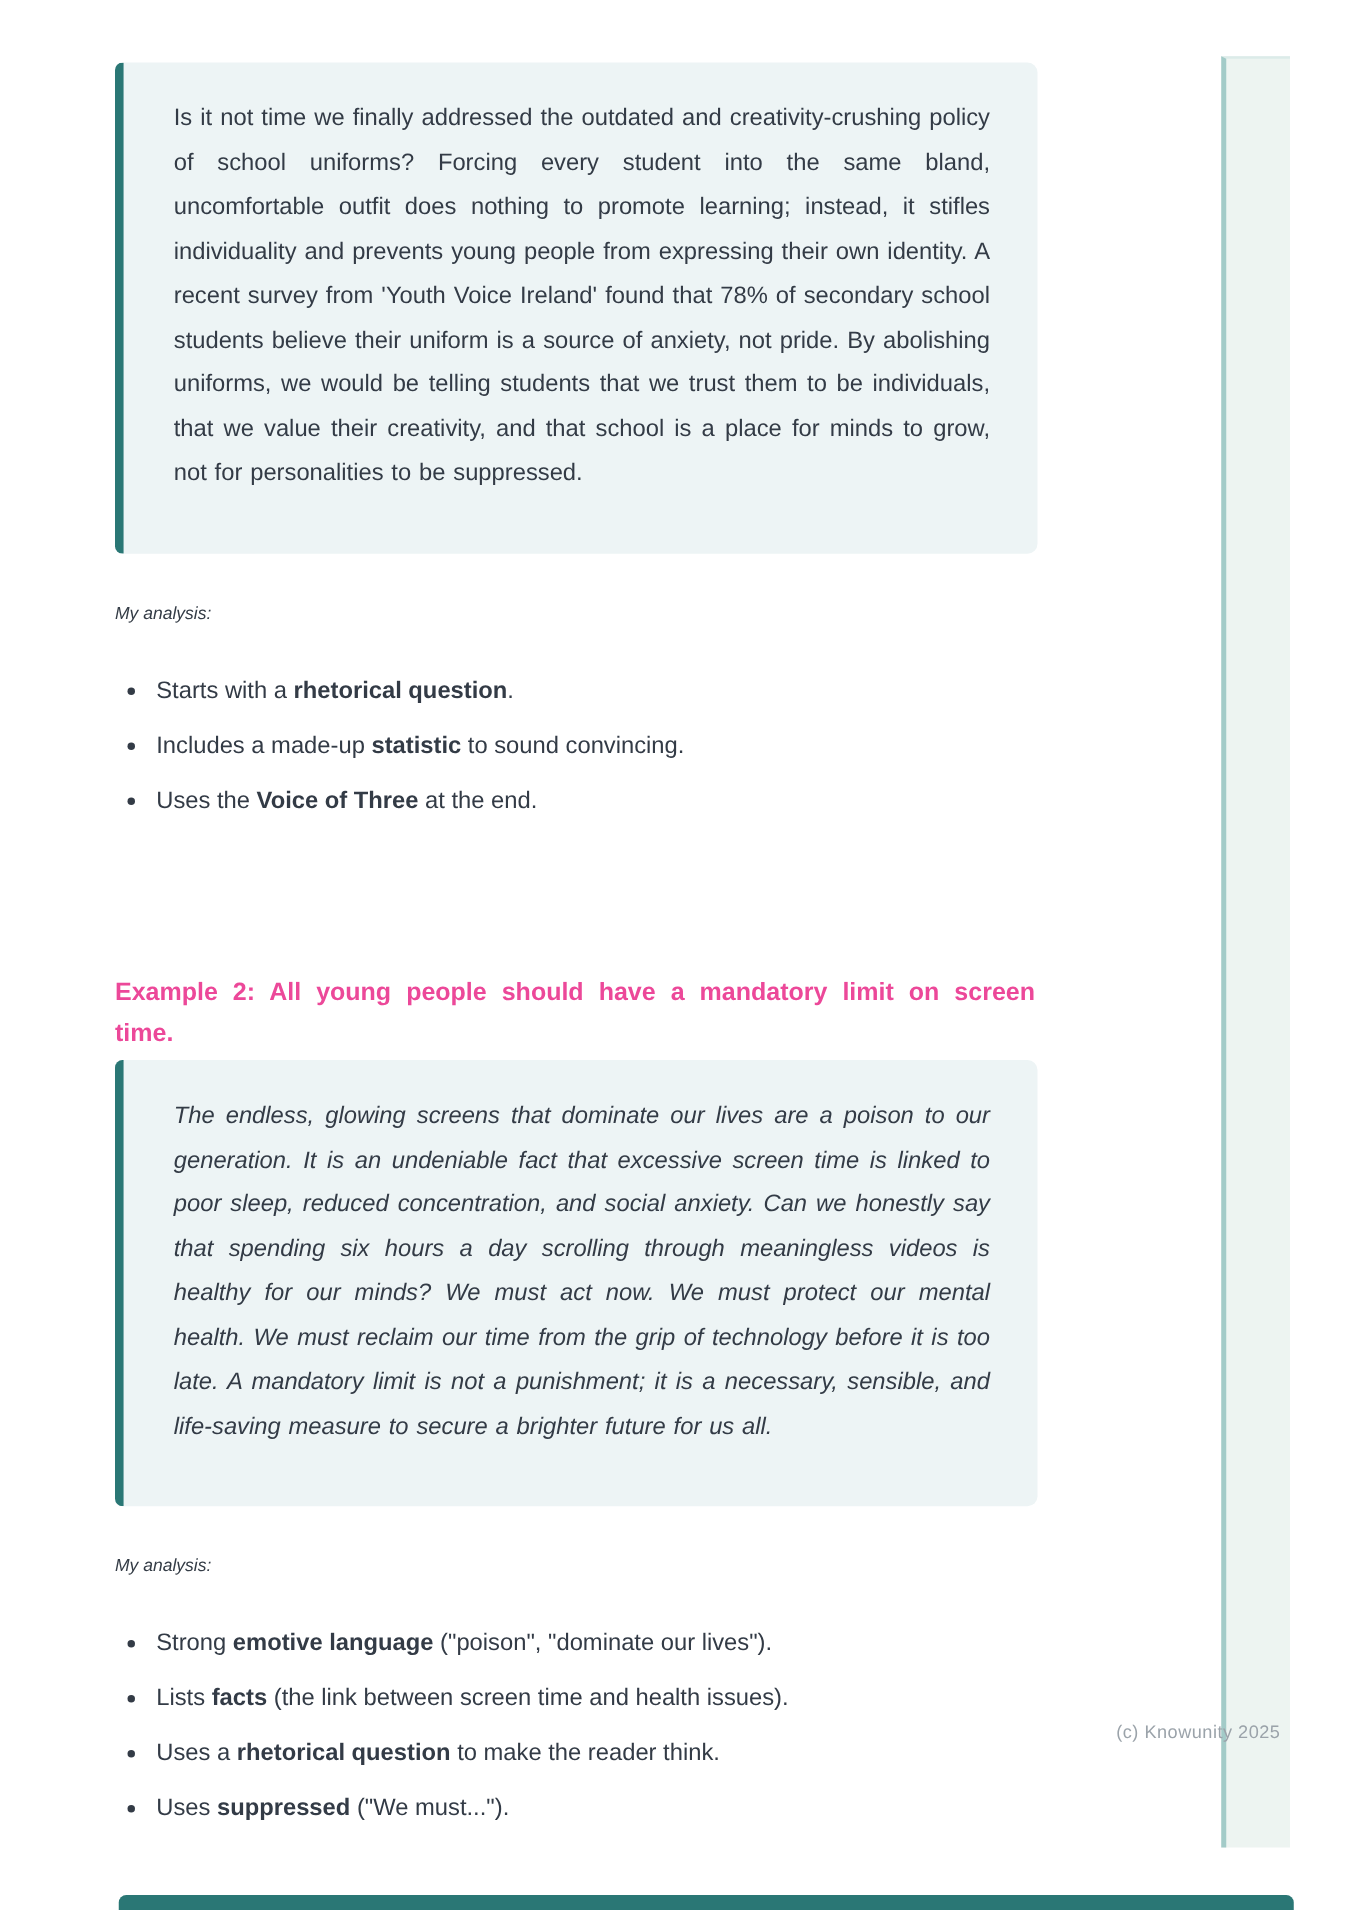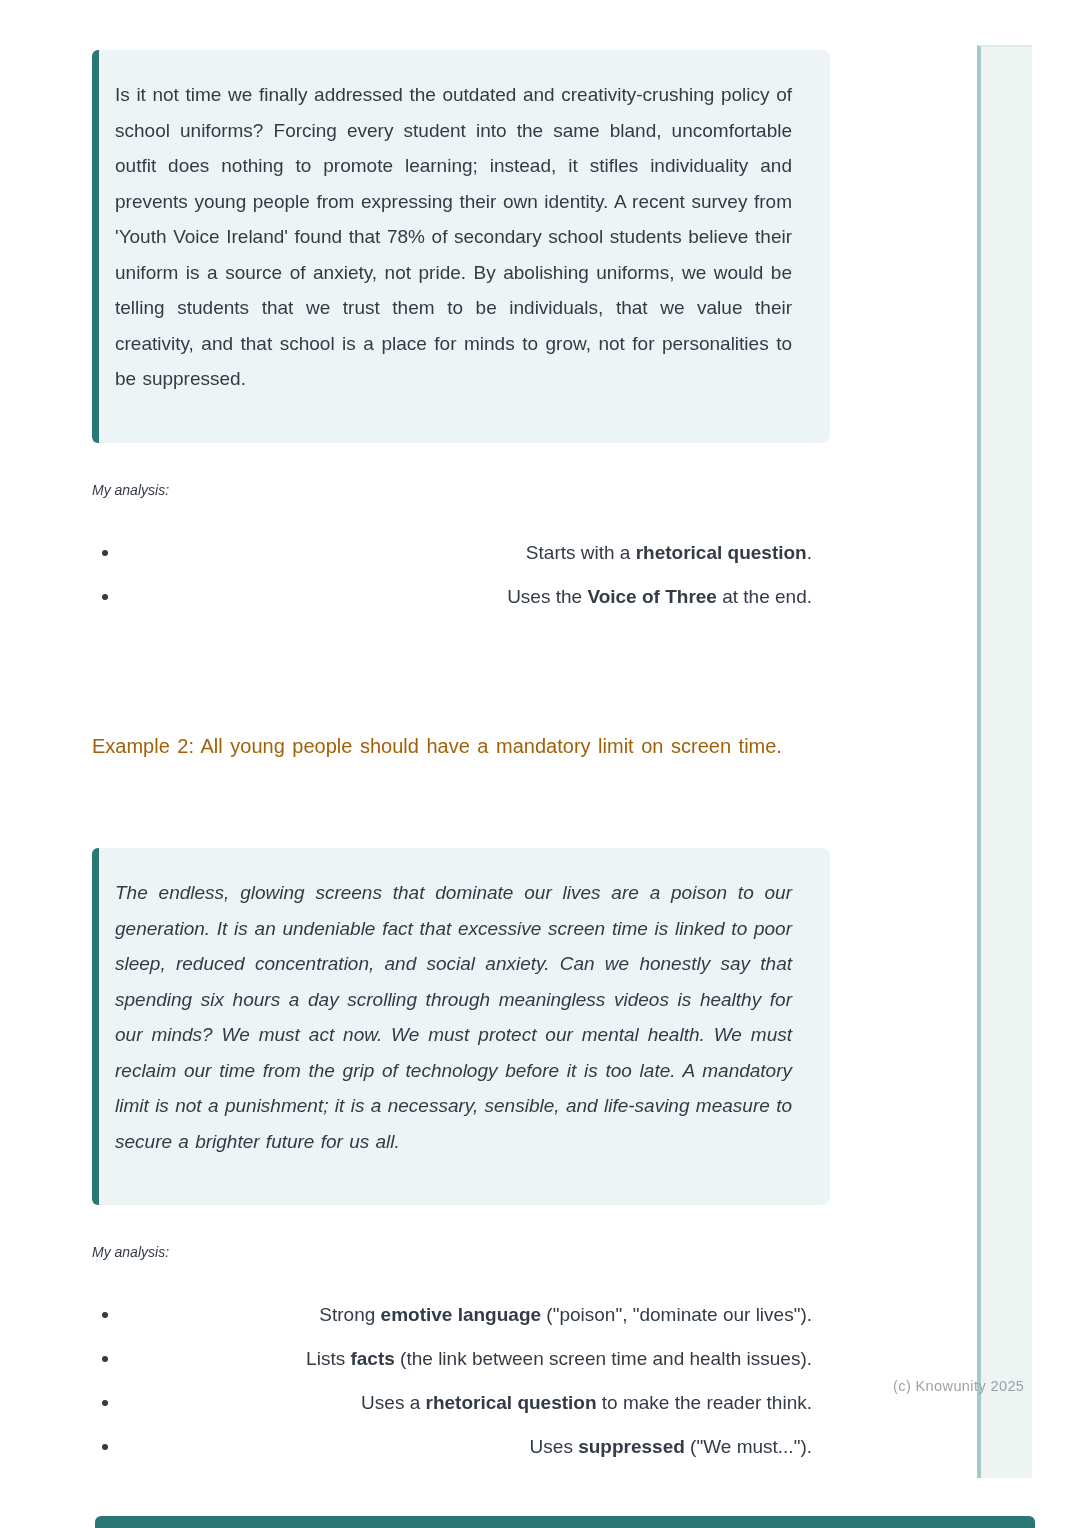--- a/index.html
+++ b/index.html
@@ -5,54 +5,54 @@
   html,body{margin:0;padding:0;}
   body{
     width:1080px;height:1528px;position:relative;background:#ffffff;
     font-family:"Liberation Sans",sans-serif;color:#343c46;overflow:hidden;
   }
   
   .quote-card{
     position:absolute;left:92px;width:738px;box-sizing:border-box;
     background:#edf4f5;border-left:7px solid #2a7775;
     border-radius:6px 8px 8px 6px;
-    padding:27px 38px 28px 16px;
+    padding:27px 38px 28px 40px;
   }
   .quote-card p{
     margin:0;font-size:19px;line-height:35.5px;text-align:justify;
     text-align-last:left;color:#333b46;word-spacing:1px;
   }
   .quote-1{top:50px;min-height:393px;}
   .quote-2{top:848px;min-height:357px;font-style:italic;}
   
   .analysis-label{
     position:absolute;left:92px;font-style:italic;font-size:14px;
     color:#343c46;margin:0;
   }
   .analysis-label.a1{top:482px;}
   .analysis-label.a2{top:1244px;}
   
   .bullets{
-    position:absolute;left:92px;width:720px;margin:0;padding:0;list-style:none;text-align:right;
+    position:absolute;left:92px;width:720px;margin:0;padding:0;list-style:none;
   }
   .bullets.l1{top:536px;}
   .bullets.l2{top:1298px;}
   .bullets li{
     position:relative;padding-left:33px;font-size:19px;line-height:34px;
     margin-bottom:10px;color:#333b46;
   }
   .bullets li::before{
     content:"";position:absolute;left:10px;top:14px;width:6px;height:6px;
     border-radius:50%;background:#333b46;
   }
   .bullets b{font-weight:bold;}
   
   .example-heading{
-    position:absolute;left:92px;top:730px;width:736px;margin:0;
-    font-size:20px;font-weight:normal;line-height:33px;color:#a16207;
+    position:absolute;left:92px;top:778px;width:736px;margin:0;
+    font-size:20px;font-weight:bold;line-height:33px;color:#ec4899;
     text-align:justify;text-align-last:left;word-spacing:2px;
   }
   
   .side-panel{
     position:absolute;left:977px;top:45px;width:55px;height:1433px;
     box-sizing:border-box;background:#edf4f1;
     border-left:4px solid #a3cbc8;border-top:2px solid #dcebe9;
   }
   
   .watermark{
@@ -70,20 +70,21 @@
 
 <div class="side-panel"></div>
 
 <div class="quote-card quote-1">
   <p>Is it not time we finally addressed the outdated and creativity-crushing policy of school uniforms? Forcing every student into the same bland, uncomfortable outfit does nothing to promote learning; instead, it stifles individuality and prevents young people from expressing their own identity. A recent survey from 'Youth Voice Ireland' found that 78% of secondary school students believe their uniform is a source of anxiety, not pride. By abolishing uniforms, we would be telling students that we trust them to be individuals, that we value their creativity, and that school is a place for minds to grow, not for personalities to be suppressed.</p>
 </div>
 
 <p class="analysis-label a1">My analysis:</p>
 <ul class="bullets l1">
   <li>Starts with a <b>rhetorical question</b>.</li>
+  <li>Includes a made-up <b>statistic</b> to sound convincing.</li>
   <li>Uses the <b>Voice of Three</b> at the end.</li>
 </ul>
 
 <h2 class="example-heading">Example 2: All young people should have a mandatory limit on screen time.</h2>
 
 <div class="quote-card quote-2">
   <p>The endless, glowing screens that dominate our lives are a poison to our generation. It is an undeniable fact that excessive screen time is linked to poor sleep, reduced concentration, and social anxiety. Can we honestly say that spending six hours a day scrolling through meaningless videos is healthy for our minds? We must act now. We must protect our mental health. We must reclaim our time from the grip of technology before it is too late. A mandatory limit is not a punishment; it is a necessary, sensible, and life-saving measure to secure a brighter future for us all.</p>
 </div>
 
 <p class="analysis-label a2">My analysis:</p>

